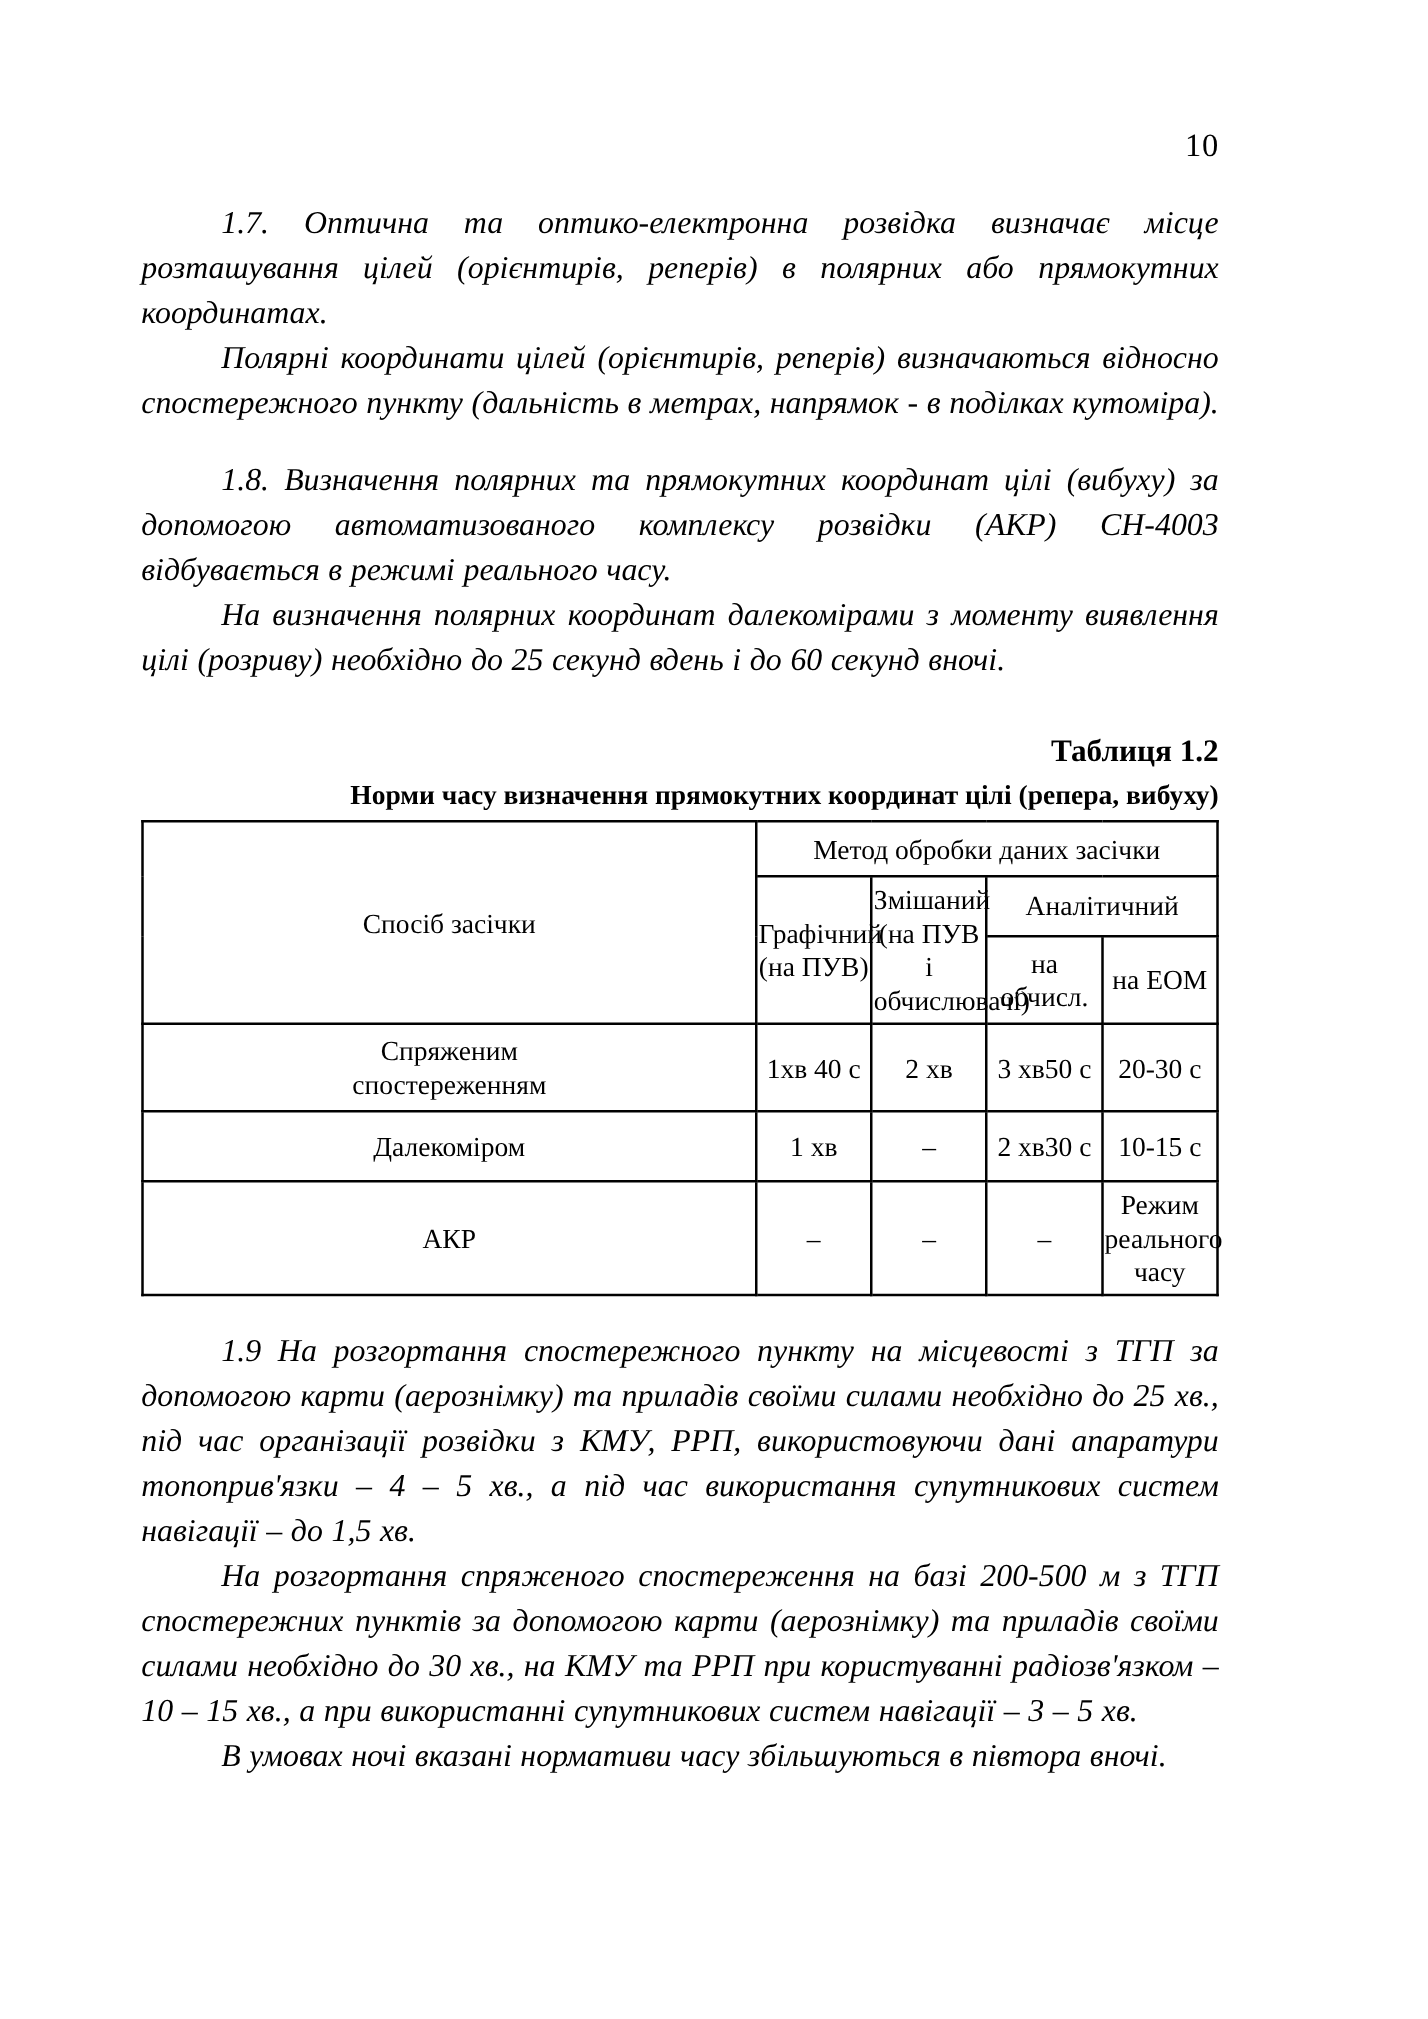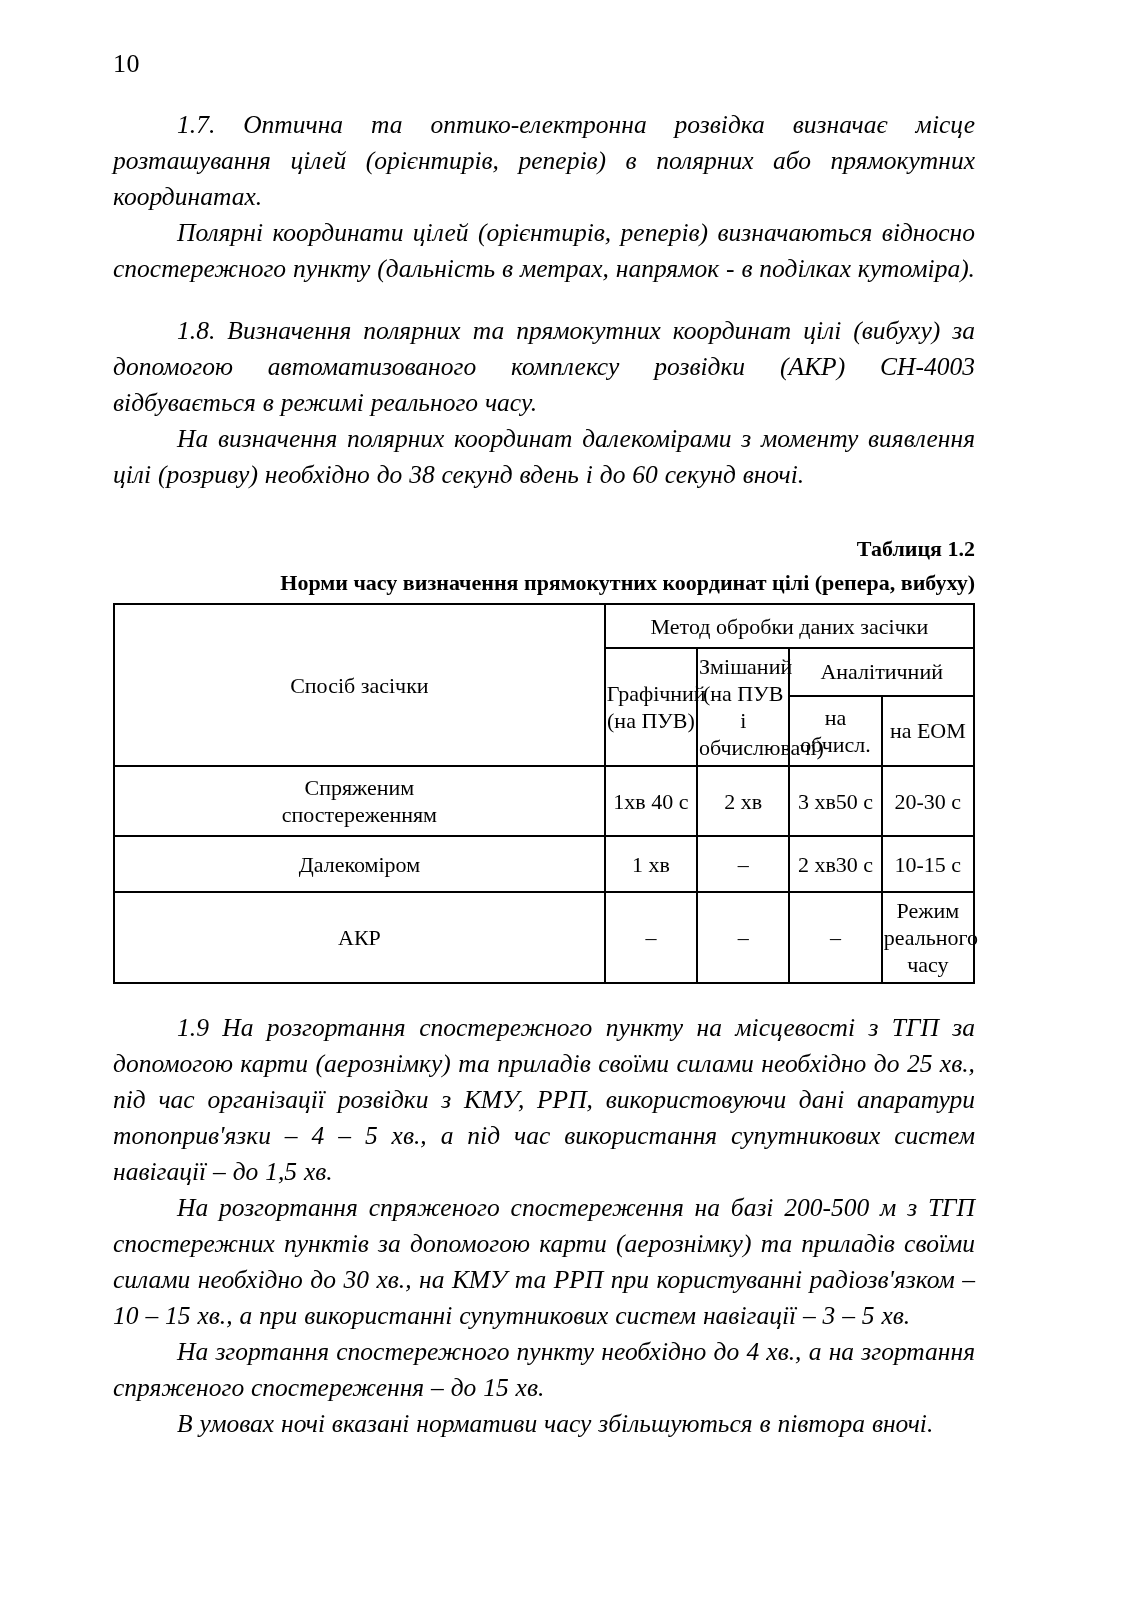--- a/index.html
+++ b/index.html
@@ -20,24 +20,24 @@
     box-sizing: border-box;
     overflow: hidden;
   }
   .page-inner {
     position: absolute;
     left: 113px;
     top: 0;
     width: 862px;
   }
   .page-number {
-    text-align: left;
+    text-align: right;
     font-size: 26px;
     line-height: 1;
-    padding-top: 51px;
+    padding-top: 104px;
     letter-spacing: 0.5px;
   }
   .body-block {
     margin-top: 30px;
   }
   p.para {
     margin: 0;
     font-size: 25.5px;
     line-height: 36px;
     text-align: justify;
@@ -47,21 +47,21 @@
     font-style: italic;
   }
   p.para.nojust {
     text-align: left;
   }
   .gap-md { height: 26px; }
 
   .table-caption-right {
     text-align: right;
     font-weight: bold;
-    font-size: 22px;
+    font-size: 25px;
     line-height: 32px;
     margin-top: 40px;
   }
   .table-caption-main {
     text-align: right;
     font-weight: bold;
     font-size: 22px;
     line-height: 32px;
     margin-top: 2px;
     margin-bottom: 4px;
@@ -104,21 +104,21 @@
 
     <div class="body-block">
       <p class="para">1.7. Оптична та оптико-електронна розвідка визначає місце розташування цілей (орієнтирів, реперів) в полярних або прямокутних координатах.</p>
       <p class="para">Полярні координати цілей (орієнтирів, реперів) визначаються відносно спостережного пункту (дальність в метрах, напрямок - в поділках кутоміра).</p>
     </div>
 
     <div class="gap-md"></div>
 
     <div>
       <p class="para">1.8. Визначення полярних та прямокутних координат цілі (вибуху) за допомогою автоматизованого комплексу розвідки (АКР) СН-4003 відбувається в режимі реального часу.</p>
-      <p class="para">На визначення полярних координат далекомірами з моменту виявлення цілі (розриву) необхідно до 38 секунд вдень і до 60 секунд вночі.</p>
+      <p class="para">На визначення полярних координат далекомірами з моменту виявлення цілі (розриву) необхідно до 25 секунд вдень і до 60 секунд вночі.</p>
     </div>
 
     <div class="table-caption-right">Таблиця 1.2</div>
     <div class="table-caption-main">Норми часу визначення прямокутних координат цілі (репера, вибуху)</div>
 
     <table class="norm-table">
       <tbody>
         <tr class="row-h1">
           <td class="c0" rowspan="3">Спосіб засічки</td>
           <td class="c1" colspan="4">Метод обробки даних засічки</td>
@@ -170,18 +170,17 @@
           </td>
         </tr>
       </tbody>
     </table>
 
     <div class="gap-md"></div>
 
     <div>
       <p class="para">1.9 На розгортання спостережного пункту на місцевості з ТГП за допомогою карти (аерознімку) та приладів своїми силами необхідно до 25 хв., під час організації розвідки з КМУ, РРП, використовуючи дані апаратури топоприв'язки – 4 – 5 хв., а під час використання супутникових систем навігації – до 1,5 хв.</p>
       <p class="para">На розгортання спряженого спостереження на базі 200-500 м з ТГП спостережних пунктів за допомогою карти (аерознімку) та приладів своїми силами необхідно до 30 хв., на КМУ та РРП при користуванні радіозв'язком – 10 – 15 хв., а при використанні супутникових систем навігації – 3 – 5 хв.</p>
-      <p class="para">На згортання спостережного пункту необхідно до 4 хв., а на згортання спряженого спостереження – до 15 хв.</p>
       <p class="para nojust">В умовах ночі вказані нормативи часу збільшуються в півтора вночі.</p>
     </div>
 
   </div>
 </div>
 
 </body></html>

